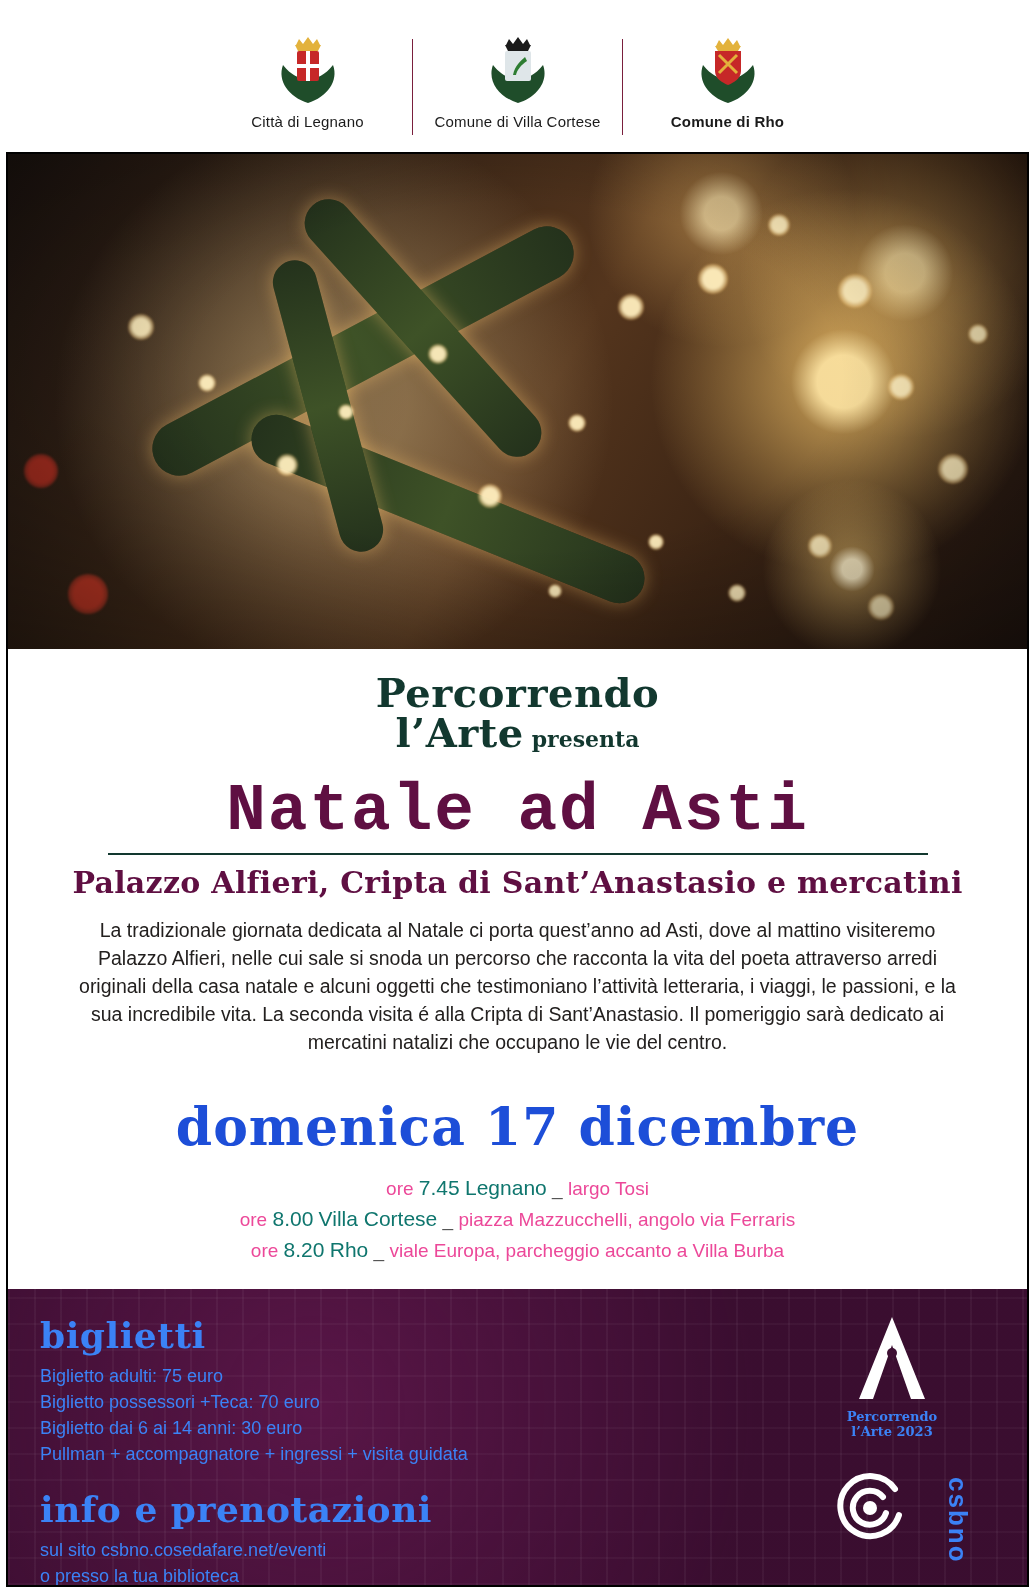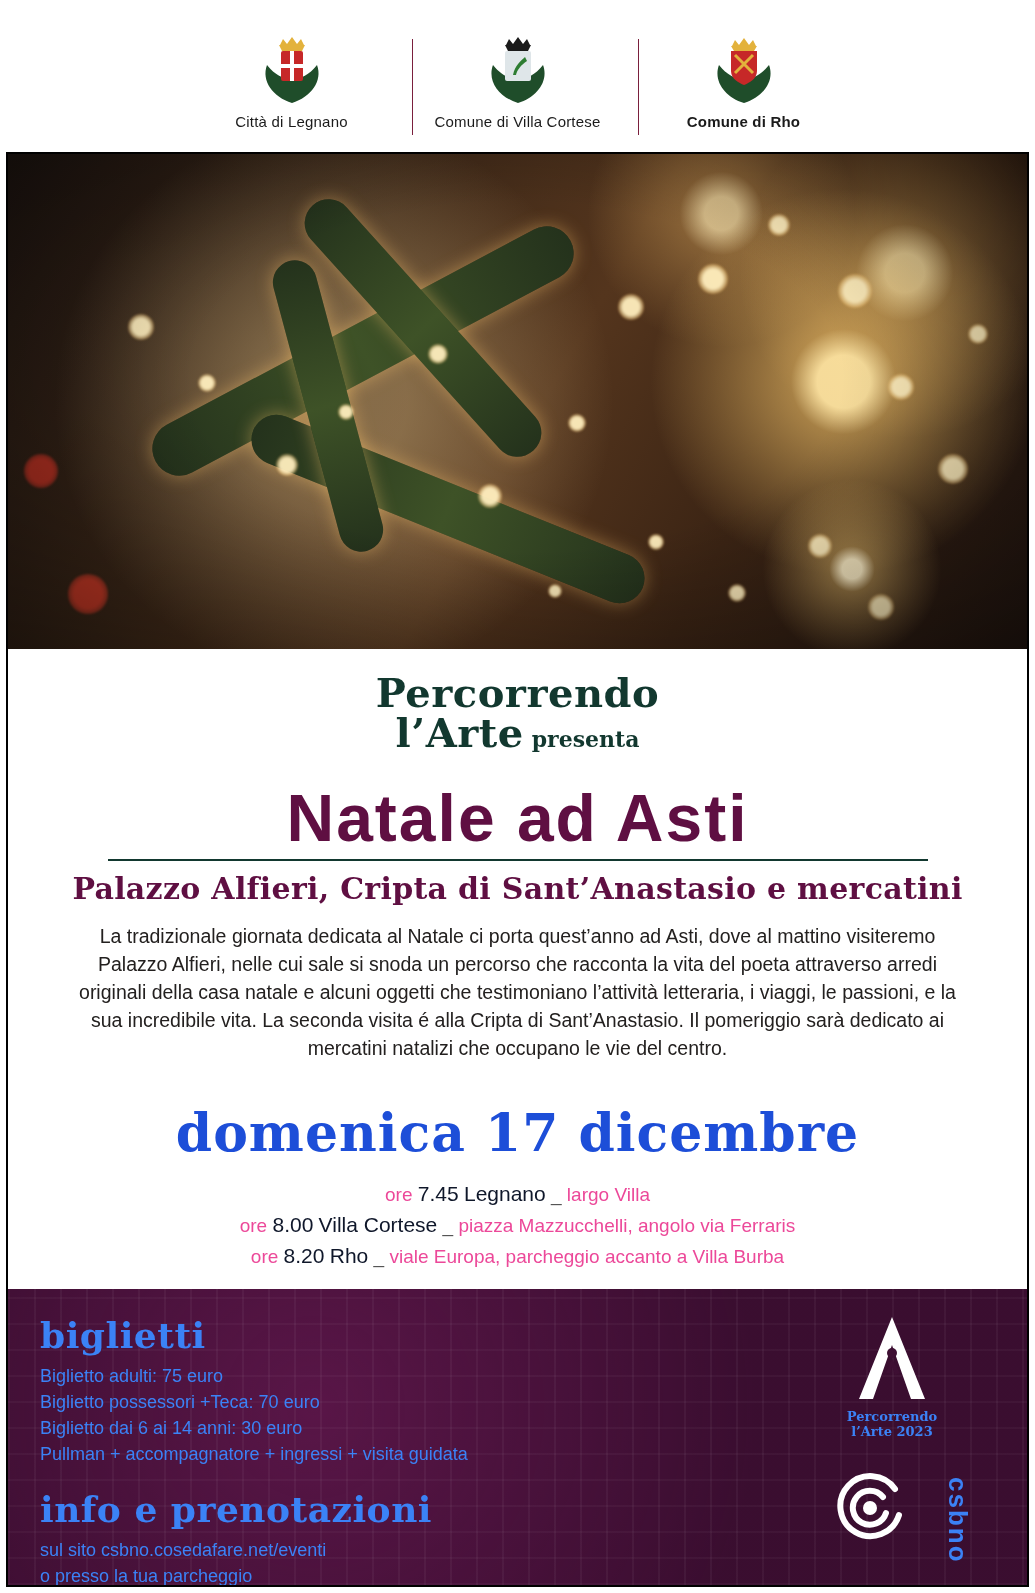--- a/index.html
+++ b/index.html
@@ -9,21 +9,21 @@
     font-family:"Liberation Sans", sans-serif;
     overflow:hidden;
     position:relative;
   }
   
   .logos{
     height:155px;
     display:flex;
     align-items:center;
     justify-content:center;
-    gap:16px;
+    gap:0;
     padding-top:6px;
     box-sizing:border-box;
   }
   .logo-cell{
     width:210px;
     display:flex;
     flex-direction:column;
     align-items:center;
     justify-content:flex-start;
     position:relative;
@@ -111,22 +111,22 @@
     line-height:40px;
     letter-spacing:.5px;
   }
   .brand .line2{display:block;}
   .brand .presenta{
     font-size:22px;
     letter-spacing:0;
     margin-left:8px;
   }
   .title{
-    margin-top:24px;
-    font-family:Liberation Sans, sans-serif;
+    margin-top:18px;
+    font-family:Liberation Mono, monospace;
     font-weight:bold;
     font-size:66px;
     line-height:70px;
     color:#5f0f42;
     letter-spacing:2px;
   }
   .rule{
     width:820px;height:2px;background:#12382f;
     margin:6px auto 10px auto;
   }
@@ -153,21 +153,21 @@
     letter-spacing:1px;
   }
   .times{
     margin:16px 0 0 0;
     font-size:19px;
     line-height:30px;
     color:#23201f;
     text-align:center;
   }
   .times .row{display:block;}
-  .times .hl{font-size:21px;color:#0f172a;margin-top:32px;}
+  .times .hl{font-size:21px;color:#0f766e;margin-top:32px;}
   .times .sep{color:#555;}
   .times .light{color:#ec4899;}
   
   .footer{
     position:absolute;
     left:0;bottom:0;
     width:100%;
     height:296px;
     background:#3e0f33;
     color:#3b82f6;
@@ -309,21 +309,21 @@
     <div class="body">La tradizionale giornata dedicata al Natale ci porta quest’anno ad Asti, dove al mattino visiteremo Palazzo Alfieri, nelle cui sale si snoda un percorso che racconta la vita del poeta attraverso arredi originali della casa natale e alcuni oggetti che testimoniano l’attività letteraria, i viaggi, le passioni, e la sua incredibile vita. La seconda visita é alla Cripta di Sant’Anastasio. Il pomeriggio sarà dedicato ai mercatini natalizi che occupano le vie del centro.</div>
 
     <div class="date">domenica 17 dicembre</div>
 
     <div class="times">
       <span class="row">
         <span class="light">ore</span>
         <span class="hl">7.45</span>
         <span class="hl">Legnano</span>
         <span class="sep">_</span>
-        <span class="light">largo Villa</span>
+        <span class="light">largo Tosi</span>
       </span>
       <span class="row">
         <span class="light">ore</span>
         <span class="hl">8.00</span>
         <span class="hl">Villa Cortese</span>
         <span class="sep">_</span>
         <span class="light">piazza Mazzucchelli, angolo via Ferraris</span>
       </span>
       <span class="row">
         <span class="light">ore</span>
@@ -342,21 +342,21 @@
       <div class="f-block">
         <div class="f-line">Biglietto adulti: 75 euro</div>
         <div class="f-line">Biglietto possessori +Teca: 70 euro</div>
         <div class="f-line">Biglietto dai 6 ai 14 anni: 30 euro</div>
         <div class="f-line">Pullman + accompagnatore + ingressi + visita guidata</div>
       </div>
 
       <div class="f-head second">info e prenotazioni</div>
       <div class="f-block">
         <div class="f-line">sul sito csbno.cosedafare.net/eventi</div>
-        <div class="f-line">o presso la tua parcheggio</div>
+        <div class="f-line">o presso la tua biblioteca</div>
       </div>
     </div>
 
     <div class="f-logo-pa">
       <div class="mark">
         <svg width="86" height="92" viewBox="0 0 86 92">
           <path d="M43 4 L76 86 H62 L43 32 L24 86 H10 Z" fill="#ffffff"></path>
           <circle cx="43" cy="40" r="5" fill="#3e0f33"></circle>
           <path d="M43 46 l-6 14 l4 0 l2 -6 l3 8 l5 -2 z" fill="#3e0f33"></path>
         </svg>

